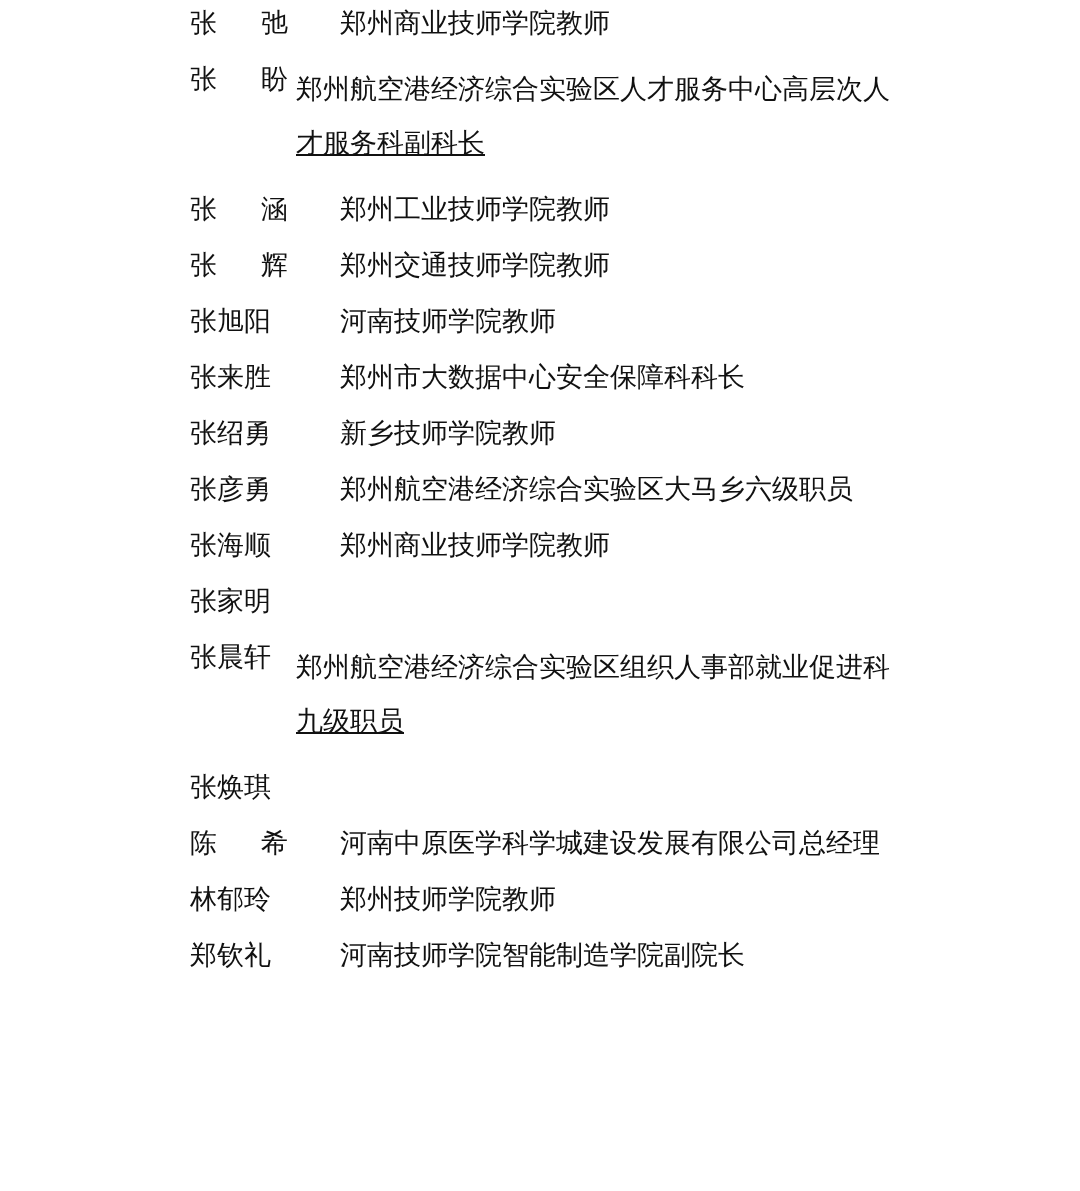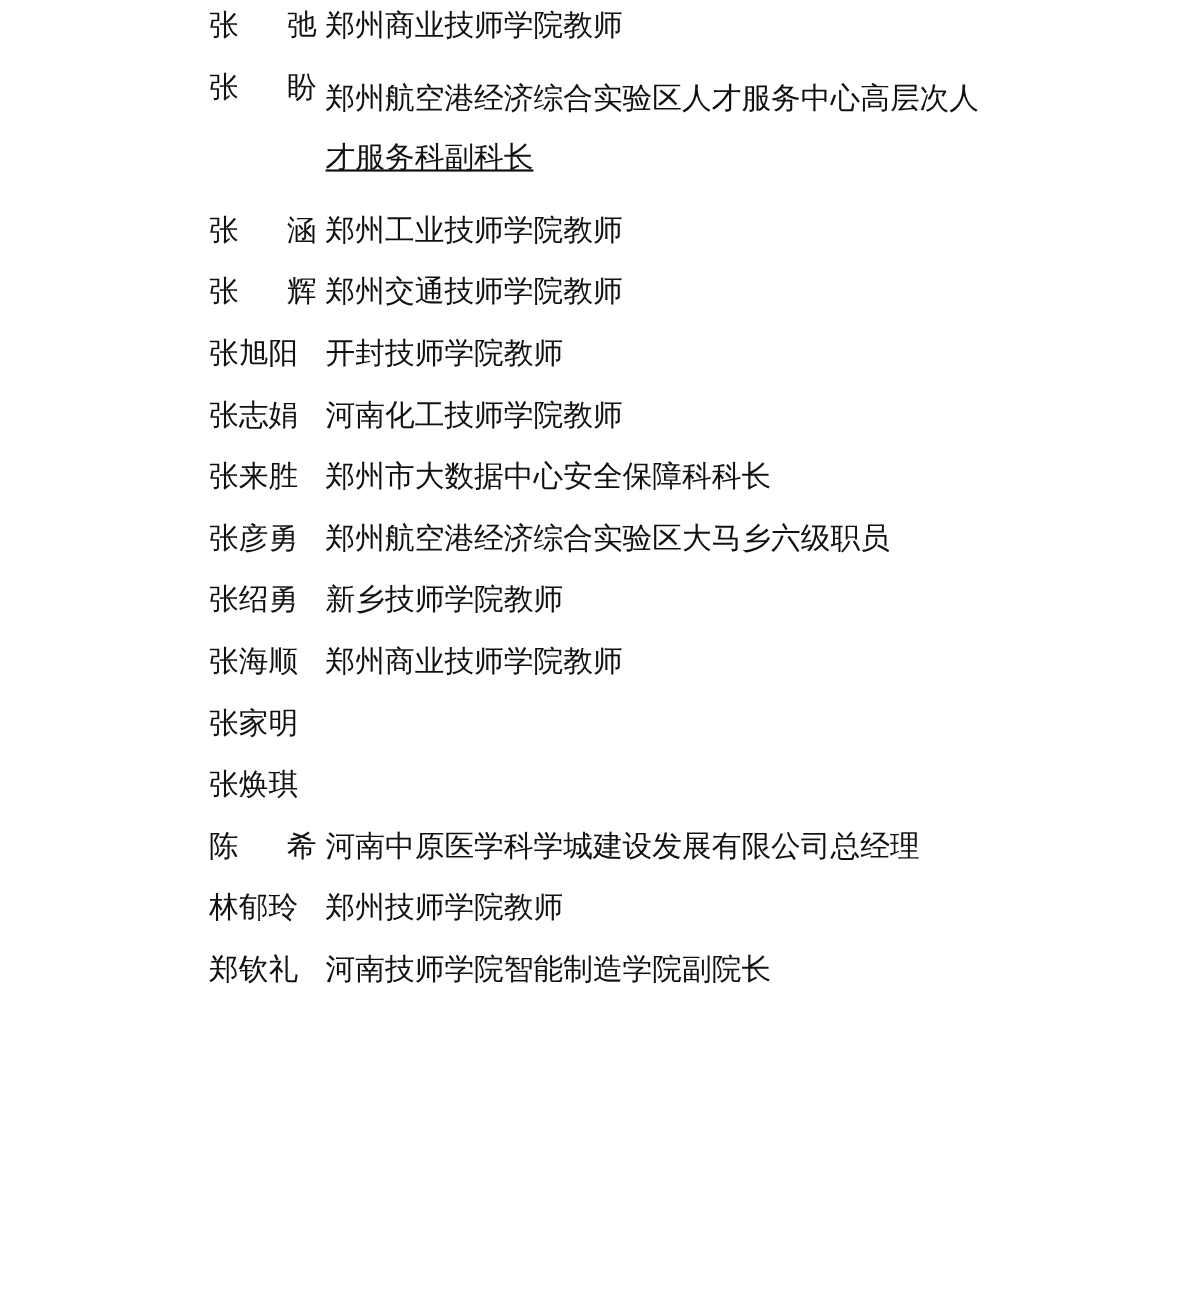--- a/index.html
+++ b/index.html
@@ -53,20 +53,21 @@
   }
   .title .l1 {
     display: block;
   }
   .title .l2 {
     display: block;
     text-decoration: underline;
   }
   .entry.single .title {
     line-height: 34px;
+    margin-left: 44px;
   }
 </style>
 </head>
 <body>
 
 <div id="doc">
 
   <div class="entry single">
     <div class="name spaced">
         <span>张</span>
@@ -104,64 +105,65 @@
         <span>辉</span>
       </div>
     <div class="title">
         <span class="l1">郑州交通技师学院教师</span>
       </div>
   </div>
 
   <div class="entry single">
     <div class="name">张旭阳</div>
     <div class="title">
-        <span class="l1">开封技师学院教师</span>
+        <span class="l1">河南技师学院教师</span>
       </div>
   </div>
 
-  <div class="entry single">
-    <div class="name">张志娟</div>
-    <div class="title">
-        <span class="l1">河南化工技师学院教师</span>
-      </div>
-  </div>
 
   <div class="entry single">
     <div class="name">张来胜</div>
     <div class="title">
         <span class="l1">郑州市大数据中心安全保障科科长</span>
       </div>
   </div>
 
   <div class="entry single">
-    <div class="name">张彦勇</div>
+    <div class="name">张绍勇</div>
     <div class="title">
-        <span class="l1">郑州航空港经济综合实验区大马乡六级职员</span>
+        <span class="l1">新乡技师学院教师</span>
       </div>
   </div>
 
   <div class="entry single">
-    <div class="name">张绍勇</div>
+    <div class="name">张彦勇</div>
     <div class="title">
-        <span class="l1">新乡技师学院教师</span>
+        <span class="l1">郑州航空港经济综合实验区大马乡六级职员</span>
       </div>
   </div>
 
 
   <div class="entry single">
     <div class="name">张海顺</div>
     <div class="title">
         <span class="l1">郑州商业技师学院教师</span>
       </div>
   </div>
 
   <div class="entry single">
     <div class="name">张家明</div>
   </div>
 
+  <div class="entry">
+    <div class="name">张晨轩</div>
+    <div class="title">
+        <span class="l1">郑州航空港经济综合实验区组织人事部就业促进科</span>
+        <span class="l2">九级职员</span>
+      </div>
+  </div>
 
   <div class="entry single">
     <div class="name">张焕琪</div>
   </div>
 
   <div class="entry single">
     <div class="name spaced">
         <span>陈</span>
         <span>希</span>
       </div>

